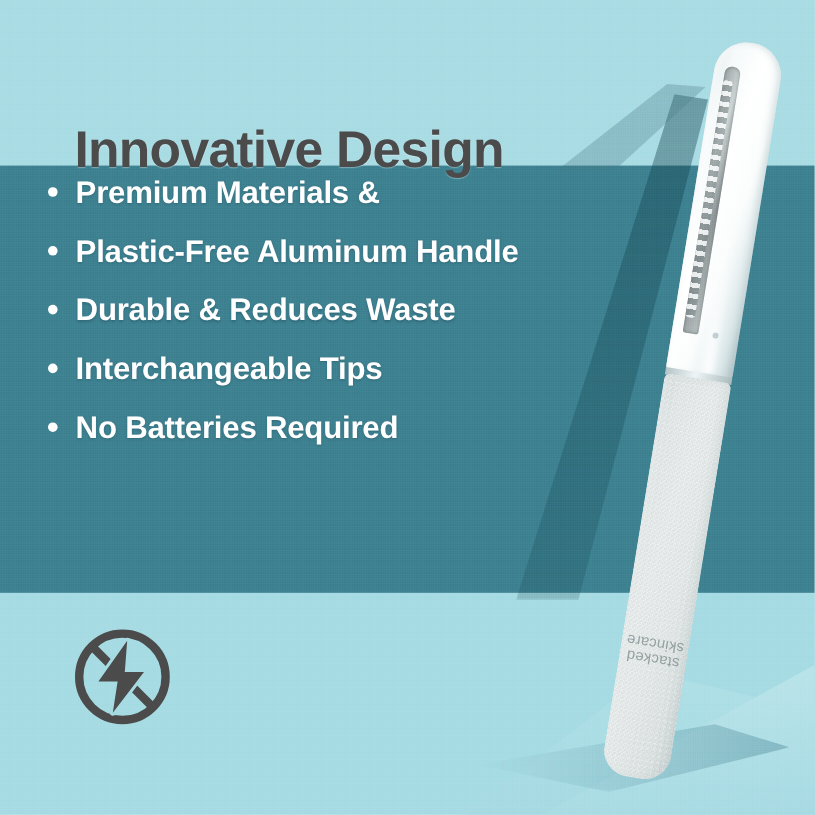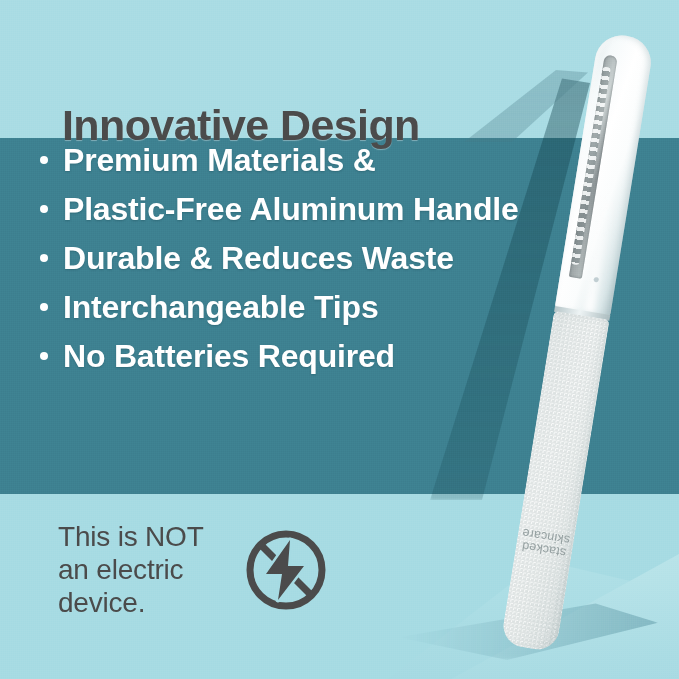--- a/index.html
+++ b/index.html
@@ -152,21 +152,21 @@
     letter-spacing:-.6px;
     text-shadow:0 1px 1px rgba(255,255,255,.35);
   }
   #bullets{
     position:absolute;left:30px;top:143px;width:500px;
     list-style:none;margin:0;padding:0;
   }
   #bullets li{
     position:relative;
     color:#ffffff;
-    font-size:32px;font-weight:bold;
+    font-size:26px;font-weight:bold;
     line-height:34px;
     padding-left:33px;
     margin-bottom:15px;
     letter-spacing:-.2px;
     text-shadow:0 1px 2px rgba(20,60,70,.30);
   }
   #bullets li::before{
     content:"";position:absolute;left:10px;top:13px;
     width:8px;height:8px;border-radius:50%;background:#ffffff;
   }
@@ -232,25 +232,20 @@
     </li>
     <li>
       <span>Interchangeable Tips</span>
     </li>
     <li>
       <span>No Batteries Required</span>
     </li>
   </ul>
 
   <div id="notice">
-    <div id="notice-text">
-      <span>This is NOT</span>
-      <span>an electric</span>
-      <span>device.</span>
-    </div>
     <svg id="no-electric-icon" width="88" height="88" viewBox="0 0 88 88">
       <circle cx="44" cy="44" r="36" fill="none" stroke="#4b4b4b" stroke-width="7"></circle>
       <line x1="19" y1="19" x2="69" y2="69" stroke="#4b4b4b" stroke-width="7" stroke-linecap="round"></line>
       <path d="M48 14 L24 48 L40 48 L36 74 L62 40 L46 40 Z" fill="#4b4b4b" stroke="#a6dbe3" stroke-width="5" stroke-linejoin="round"></path>
       <path d="M48 14 L24 48 L40 48 L36 74 L62 40 L46 40 Z" fill="#4b4b4b"></path>
     </svg>
   </div>
 
 </div>
 

